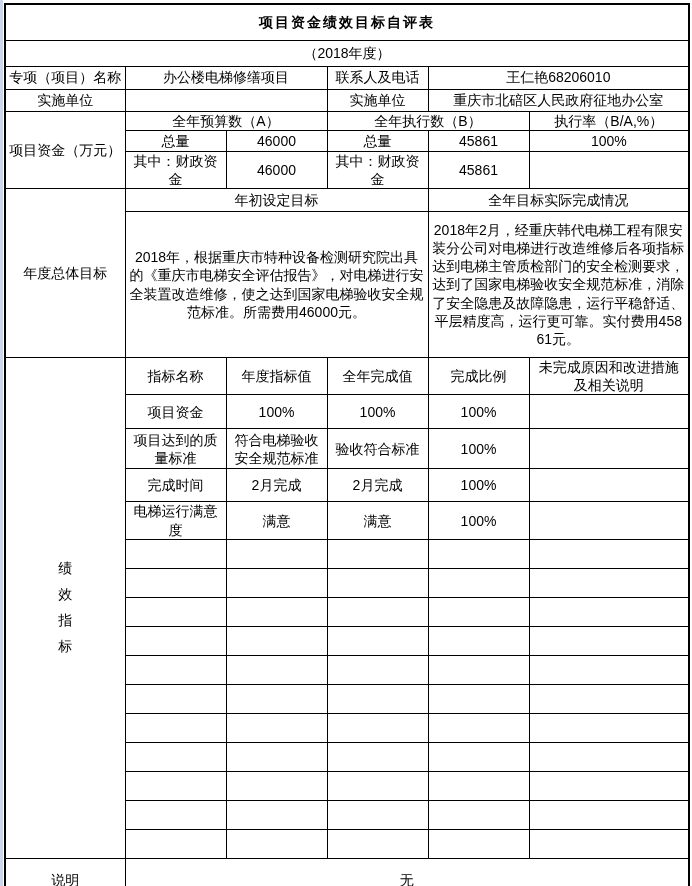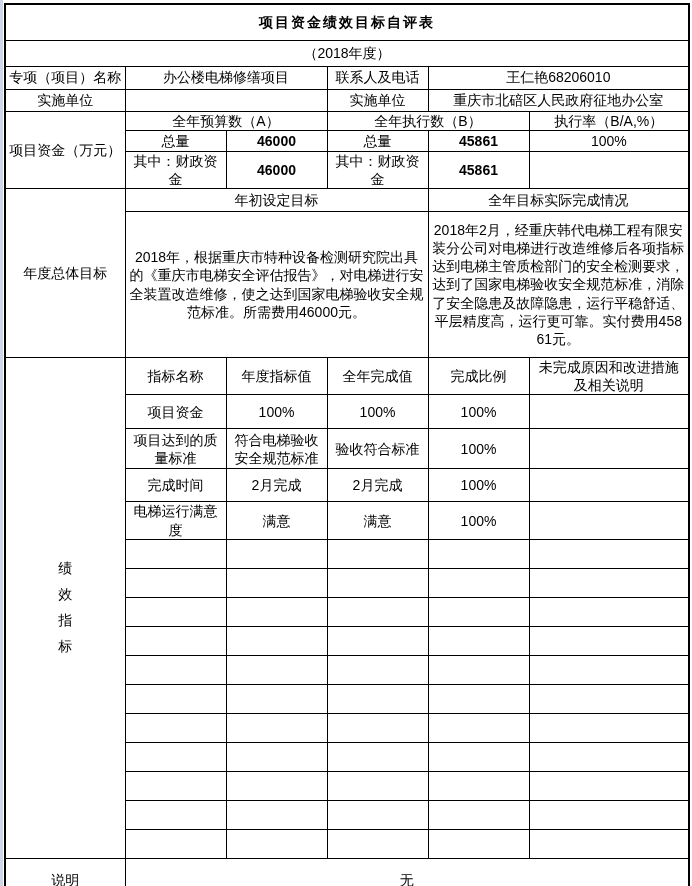--- a/index.html
+++ b/index.html
@@ -55,21 +55,21 @@
   .r-notes td{border-top:2px solid #000;}
   .title-cell{
     font-size:27px;
     font-weight:bold;
     letter-spacing:2px;
     font-family:"DejaVu Sans","Liberation Sans",sans-serif;
     margin-top:28px;
   }
   .sub-cell{font-size:12px;}
   .al{text-align:left;}
-  .ar{text-align:right;font-weight:bold;}
+  .ar{text-align:right;}
   .goal-text{
     text-align:left;
     vertical-align:middle;
     line-height:1.38;
     padding:4px 4px;
   }
   .vertical-label div{
     width:17px;
     margin:16px auto;
     line-height:1.85;

